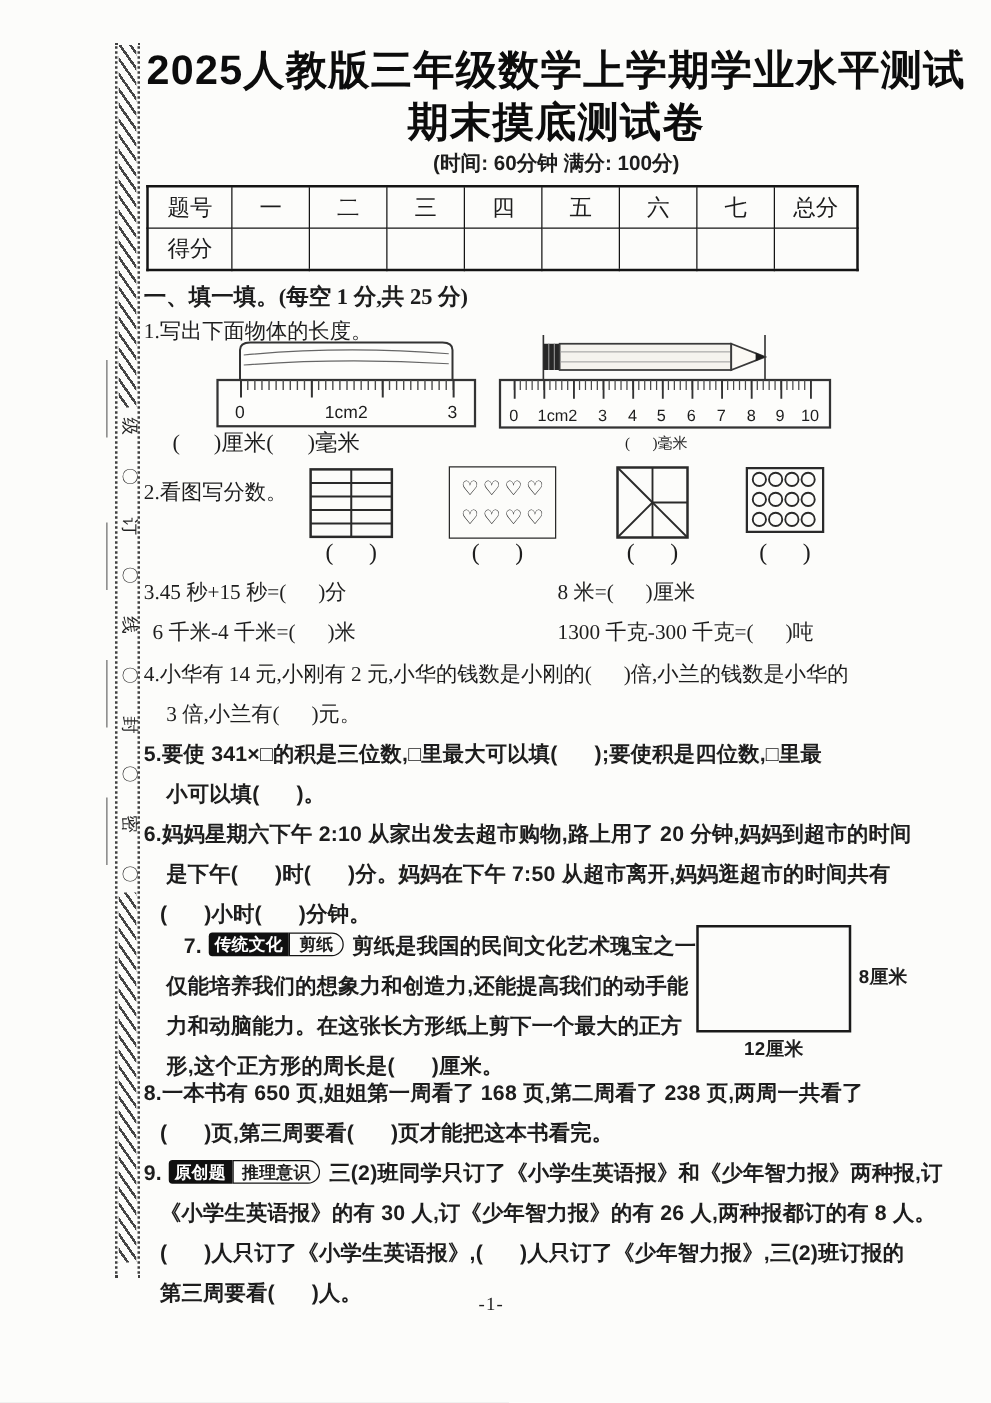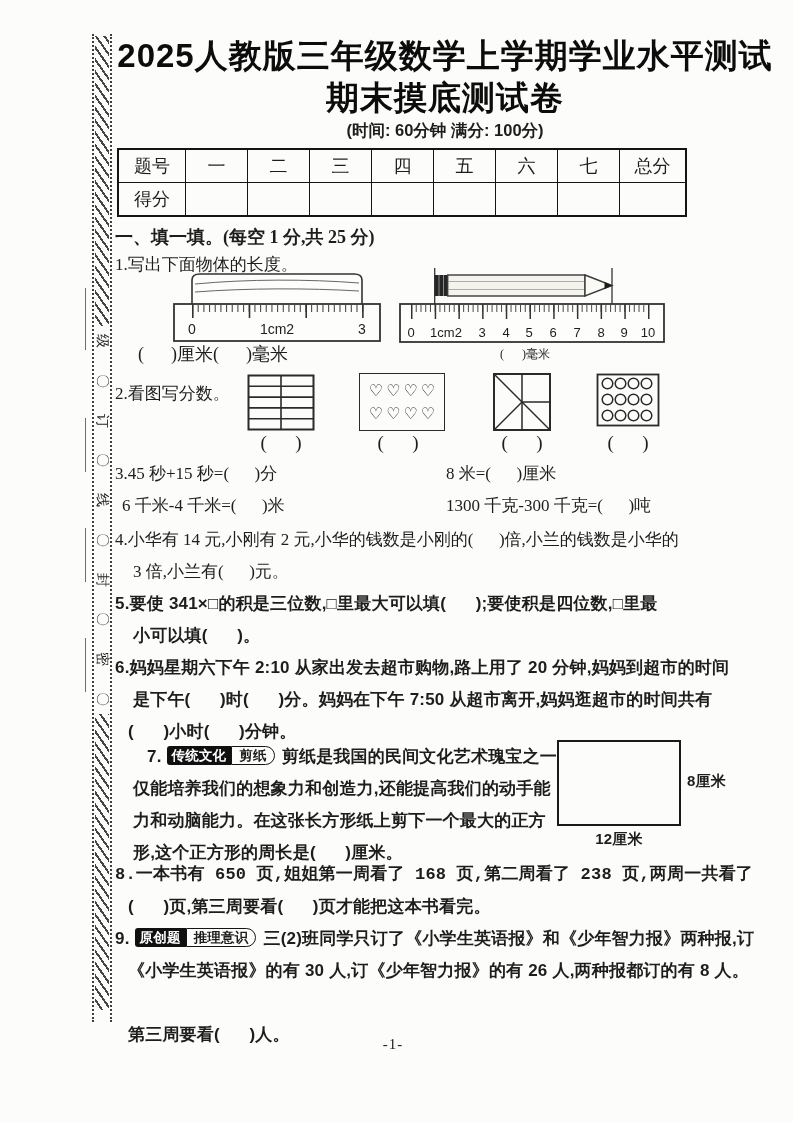--- a/index.html
+++ b/index.html
@@ -218,22 +218,23 @@
   <div class="line hei" style="left:128px; top:719px;">(      )小时(      )分钟。</div>
 
   <div class="line hei" style="left:115px; top:744px;margin-left:32px;"><span>7.</span> <span class="badge-dark">传统文化</span><span class="badge-light">剪纸</span><span>剪纸是我国的民间文化艺术瑰宝之一,它不</span></div>
   <div class="line hei" style="left:133px; top:776px;">仅能培养我们的想象力和创造力,还能提高我们的动手能</div>
   <div class="line hei" style="left:133px; top:808px;">力和动脑能力。在这张长方形纸上剪下一个最大的正方</div>
   <div class="line hei" style="left:133px; top:840px;">形,这个正方形的周长是(      )厘米。</div>
   <div class="rect-fig"></div>
   <div class="rect-w-label hei">12厘米</div>
   <div class="rect-h-label hei">8厘米</div>
 
-  <div class="line hei" style="left:115px; top:862px;font-family:Liberation Mono, monospace;">8.一本书有 650 页,姐姐第一周看了 168 页,第二周看了 238 页,两周一共看了</div>
+  <div class="line hei" style="left:115px; top:862px;">8.一本书有 650 页,姐姐第一周看了 168 页,第二周看了 238 页,两周一共看了</div>
   <div class="line hei" style="left:128px; top:894px;">(      )页,第三周要看(      )页才能把这本书看完。</div>
 
   <div class="line hei" style="left:115px; top:926px;"><span>9.</span> <span class="badge-dark">原创题</span><span class="badge-light">推理意识</span><span>三(2)班同学只订了《小学生英语报》和《少年智力报》两种报,订</span></div>
   <div class="line hei" style="left:128px; top:958px;">《小学生英语报》的有 30 人,订《少年智力报》的有 26 人,两种报都订的有 8 人。</div>
+  <div class="line hei" style="left:128px; top:990px;">(      )人只订了《小学生英语报》,(      )人只订了《少年智力报》,三(2)班订报的</div>
   <div class="line hei" style="left:128px; top:1022px;">第三周要看(      )人。</div>
 
   <div class="footer">-1-</div>
 
 </div>
 
 </body></html>

